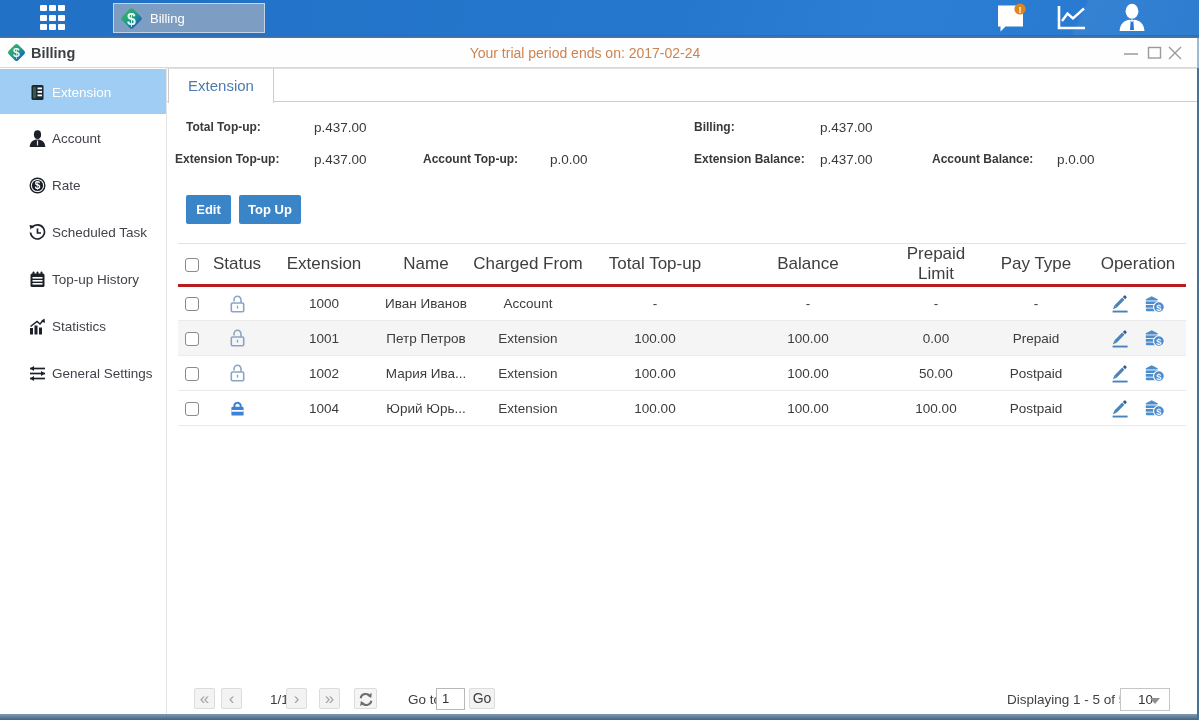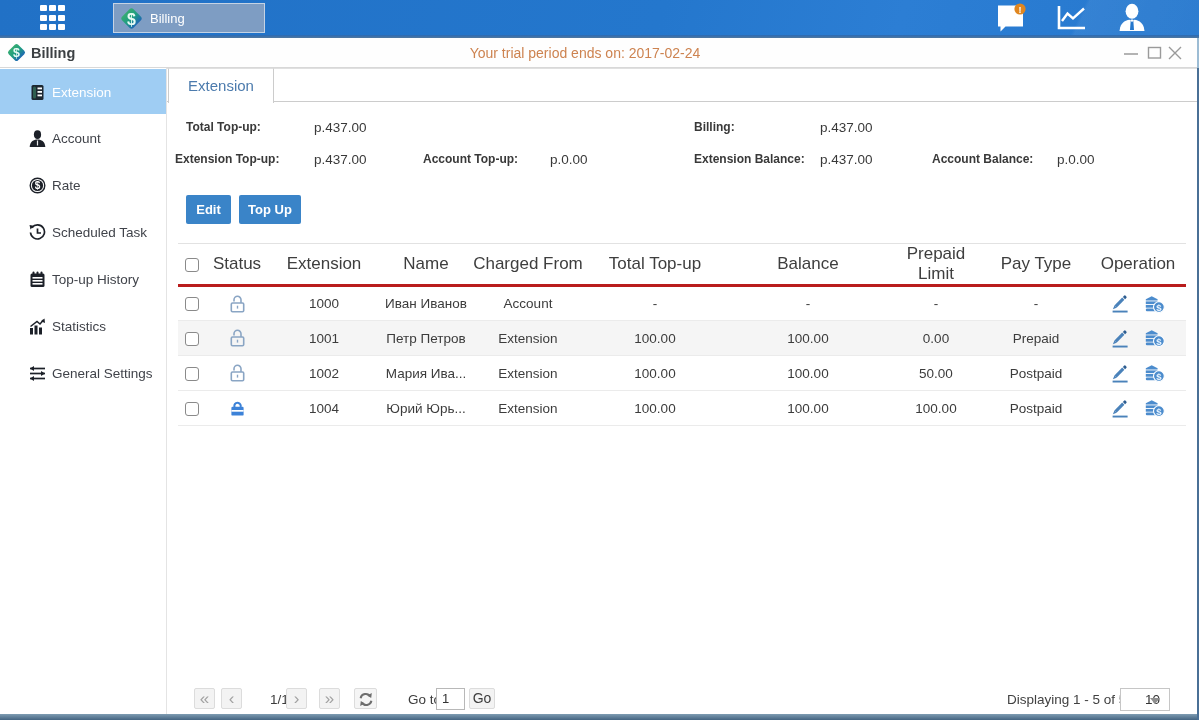--- a/index.html
+++ b/index.html
@@ -73,21 +73,21 @@
 
 .pgbtn { position:absolute; top:620px; width:21px; height:21px; background:#f3f3f3;
   border:1px solid #dcdcdc; border-radius:2px; color:#a2a2a2; text-align:center;
   line-height:19px; font-size:17px; }
 .pgtext { position:absolute; font-size:13.5px; color:#3c3c3c;margin-left:16px; }
 #goinput { position:absolute; left:269px; top:620px; width:29px; height:22px;
   border:1px solid #b8b8b8; background:#fff; font-size:13px; color:#333;
   padding-left:5px; line-height:20px; }
 #pgsize { position:absolute; left:953px; top:620px; width:50px; height:23px;
   border:1px solid #c6c6c6; background:#fff; font-size:13.5px; color:#333;
-  padding-left:24px; line-height:21px; }
+  padding-left:17px; line-height:21px; }
 #pgsize:after { content:""; position:absolute; right:9px; top:9px; width:0; height:0;
   border-left:5px solid transparent; border-right:5px solid transparent;
   border-top:6px solid #8f8f8f; }
 
 #bottombar { left:0; top:714px; width:1199px; height:6px;
   background:linear-gradient(#7e9cb2,#446481); }
 #rightedge { left:1197px; top:68px; width:2px; height:652px; background:#4a7096; }
 #rightedge2 { left:1197px; top:38px; width:2px; height:30px; background:#9cbcd4; }
 
 svg { display:block; }

